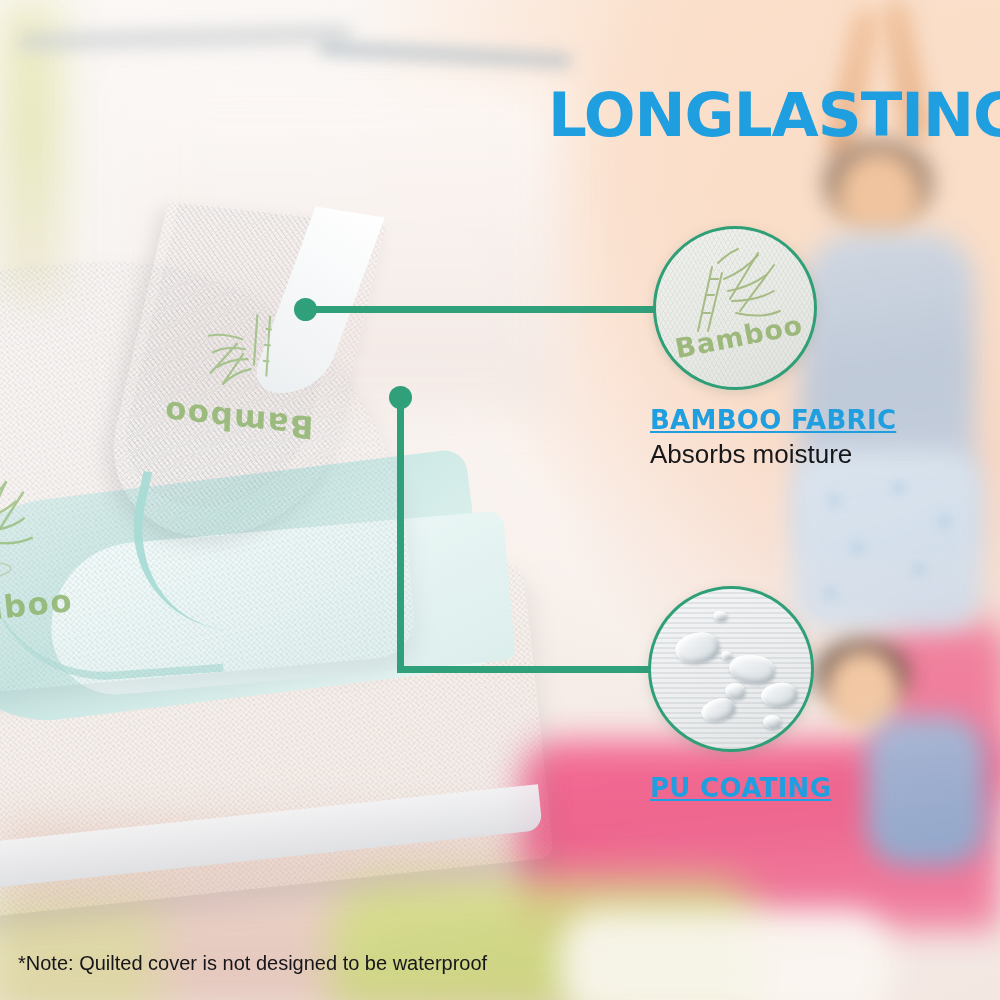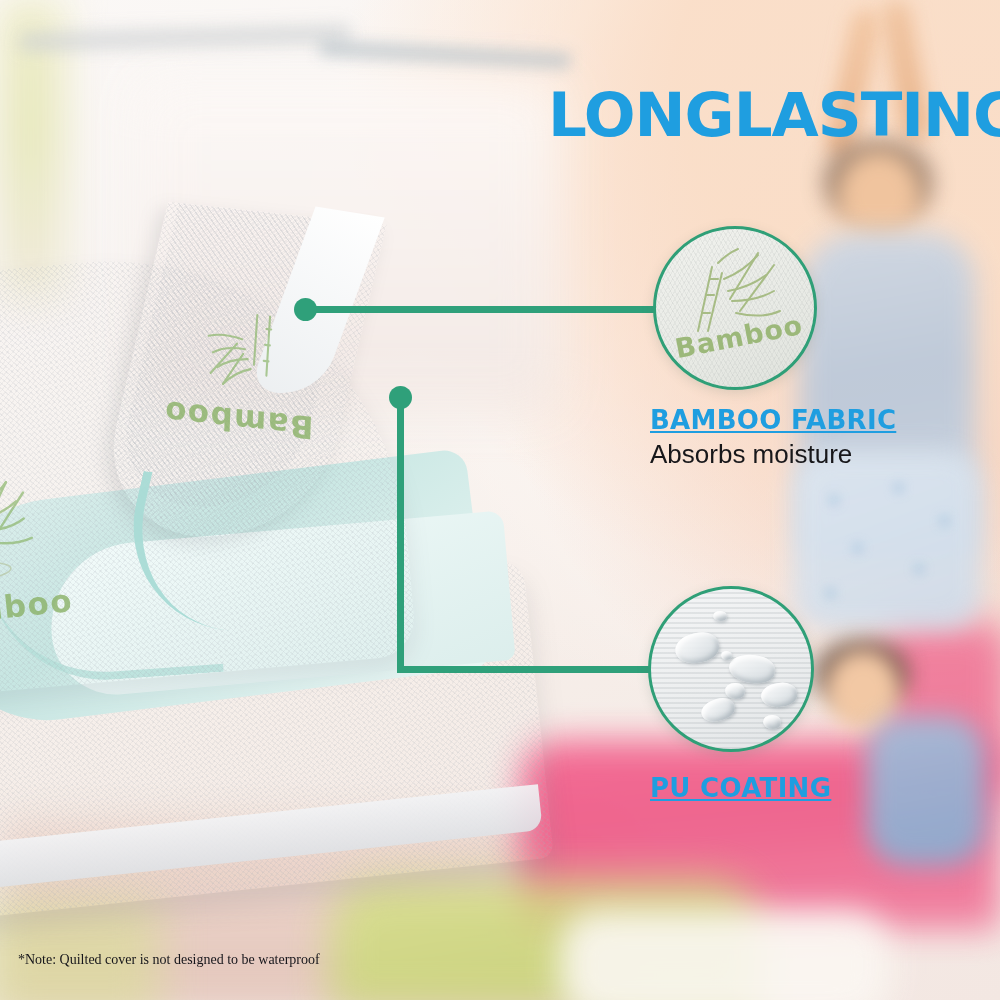--- a/index.html
+++ b/index.html
@@ -272,22 +272,22 @@
     font-family:"DejaVu Sans", sans-serif;
     font-weight:700; font-size:26px; letter-spacing:.3px;
     color:#1f9ee0; margin-bottom:5px;text-decoration:underline;
   }
   .feat p{
     font-family:Liberation Sans, sans-serif;
     font-size:26px; line-height:1.12; color:#17171a; font-weight:400;
   }
   .note{
     position:absolute; left:18px; top:952px;
-    font-family:Liberation Serif, serif;
-    font-size:14px; color:#15151a;text-align:center;
+    font-family:Liberation Sans, sans-serif;
+    font-size:20px; color:#15151a;text-align:center;
   }
 </style>
 </head>
 <body>
 
 <div id="stage">
 
   <div>
     <div class="bg-base"></div>
     <div class="bg-yellowstrip"></div>

